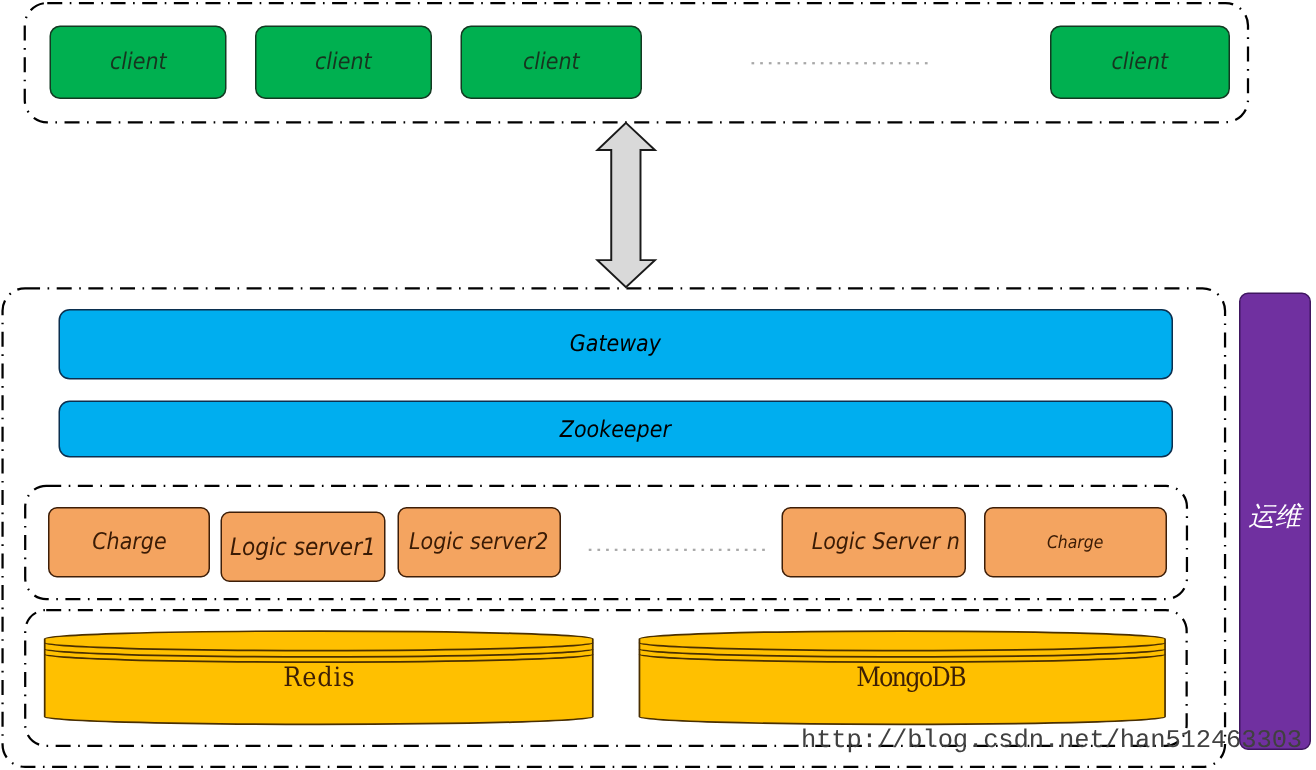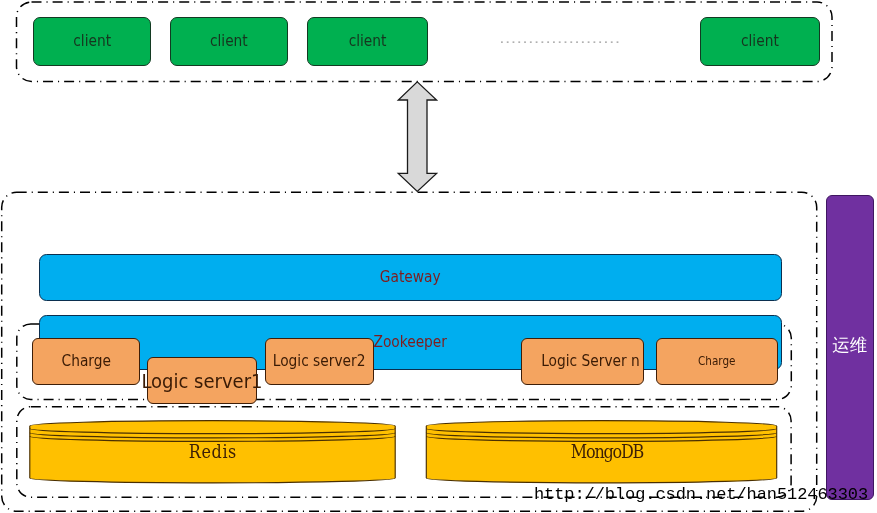--- a/index.html
+++ b/index.html
@@ -3,28 +3,28 @@
 <meta charset="utf-8">
 <title>Architecture Diagram</title>
 <style>
   html,body{margin:0;padding:0;background:#ffffff;}
   body{width:877px;height:513px;position:relative;overflow:hidden;
        font-family:"DejaVu Sans",sans-serif;font-stretch:condensed;-webkit-font-smoothing:antialiased;}
   .stage{position:absolute;left:0;top:0;width:877px;height:513px;background:#fff;}
   #frames{position:absolute;left:0;top:0;width:877px;height:513px;}
   .node{position:absolute;box-sizing:border-box;display:flex;align-items:center;
         justify-content:center;line-height:1;white-space:nowrap;}
-  .rbox{border-style:solid;border-width:1.3px;border-radius:6px;}
+  .rbox{border-style:solid;border-width:1.3px;border-radius:6px;font-style:italic;}
   .green{background:#00b050;border-color:#133a22;color:#16351f;border-radius:7px;}
-  .blue{background:#00aeef;border-color:#0b2f4f;color:#7f1d1d;border-radius:7.5px;margin-top:48px;}
+  .blue{background:#00aeef;border-color:#0b2f4f;color:#000000;border-radius:7.5px;}
   .orange{background:#f4a460;border-color:#3d1e08;color:#3a1b05;}
   .purple{background:#7030a0;border-color:#3f1660;color:#ffffff;}
   .dbtxt{font-family:"DejaVu Serif",serif;font-stretch:condensed;font-size:17.8px;
          color:#3d1f05;}
-  .wm{position:absolute;color:#000000;font-family:"Liberation Mono",monospace;
+  .wm{position:absolute;color:#404040;font-family:"Liberation Mono",monospace;
       white-space:nowrap;line-height:1;z-index:50;}
   svg{display:block;}
 </style>
 </head>
 <body>
 
 <div class="stage">
 
   <svg id="frames" width="877" height="513" viewBox="0 0 877 513">
 
@@ -114,28 +114,28 @@
   <div class="node rbox green" style="left:306.8px;top:16.8px;width:121.5px;height:49.4px;font-size:15.3px;">
     <span>client</span>
   </div>
   <div class="node rbox green" style="left:699.7px;top:16.8px;width:120.4px;height:49.4px;font-size:15.3px;">
     <span>client</span>
   </div>
 
   <div class="node rbox blue" style="left:38.7px;top:205.6px;width:743.1px;height:47.6px;font-size:15.3px;">
     <span>Gateway</span>
   </div>
-  <div class="node rbox blue" style="left:38.7px;top:267.3px;width:743.1px;height:55px;font-size:15.3px;">
+  <div class="node rbox blue" style="left:38.7px;top:267.3px;width:743.1px;height:38px;font-size:15.3px;">
     <span>Zookeeper</span>
   </div>
 
   <div class="node rbox orange" style="left:32.3px;top:337.8px;width:107.9px;height:47.3px;font-size:15.3px;">
     <span>Charge</span>
   </div>
-  <div class="node rbox orange" style="left:147.1px;top:357px;width:109.7px;height:47.3px;font-size:20px;">
+  <div class="node rbox orange" style="left:147.1px;top:341px;width:109.7px;height:47.3px;font-size:16px;">
     <span>Logic server1</span>
   </div>
   <div class="node rbox orange" style="left:264.6px;top:337.8px;width:109.1px;height:47.3px;font-size:15.3px;text-align:center;">
     <span>Logic server2</span>
   </div>
 
   <div class="node rbox orange" style="left:521px;top:337.8px;width:123px;height:47.3px;font-size:15.3px;padding-left:16px;">
     <span>Logic Server n</span>
   </div>
   <div class="node dbtxt" style="left:29.8px;top:443px;width:365.4px;height:18px;letter-spacing:0.6px;

